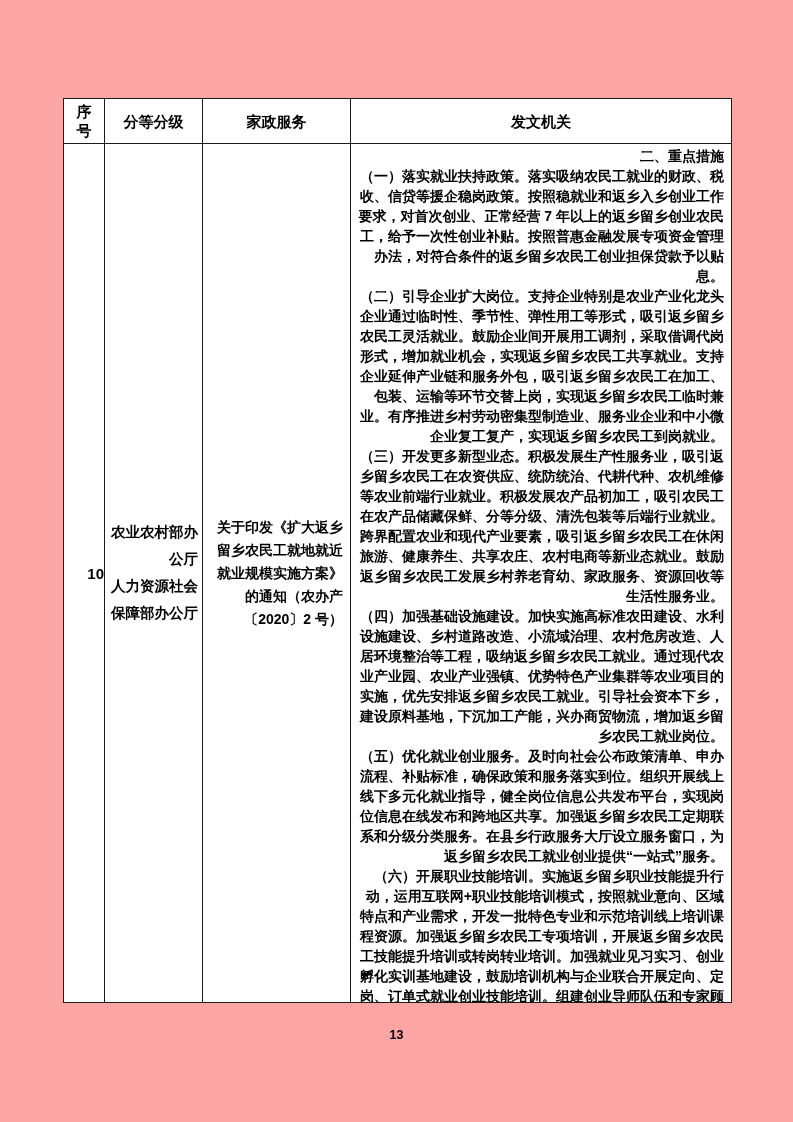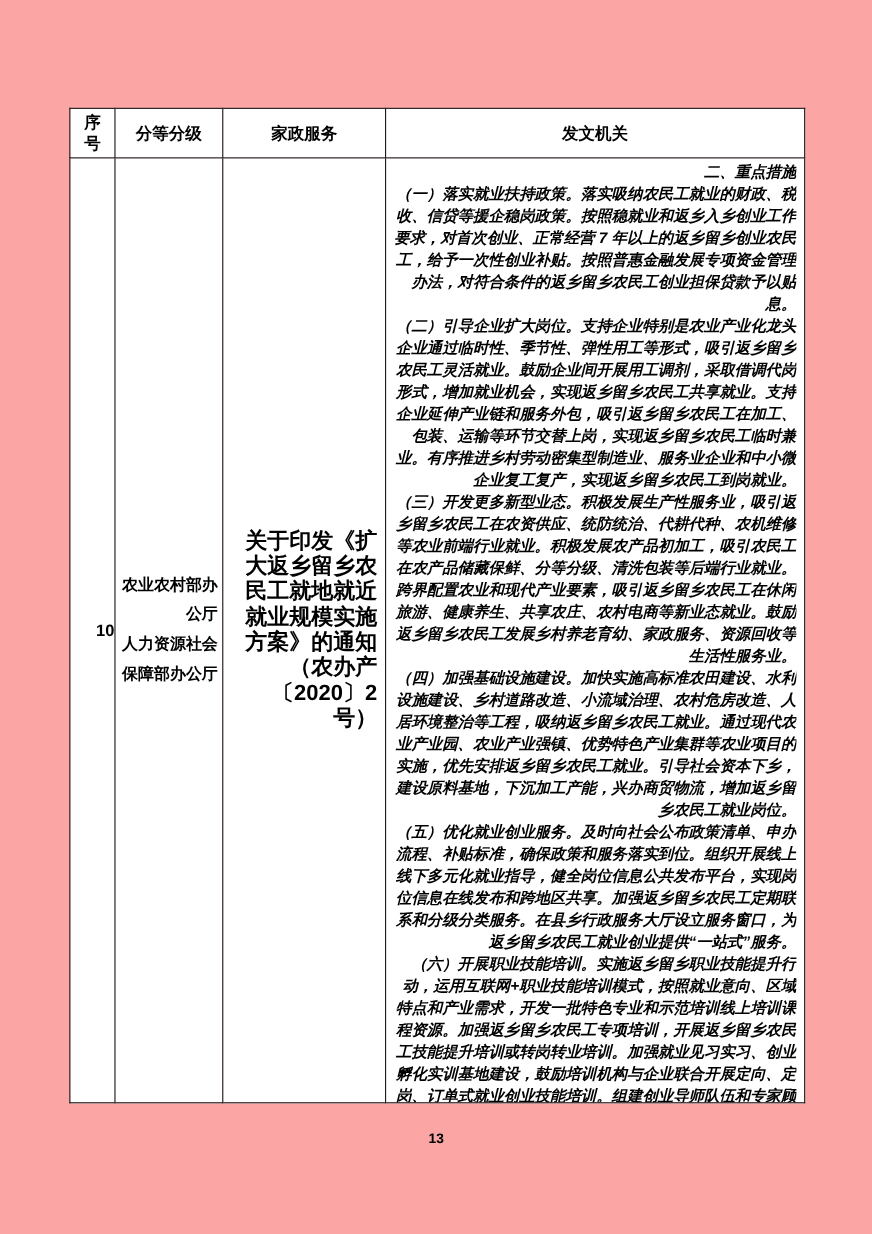--- a/index.html
+++ b/index.html
@@ -44,35 +44,34 @@
     font-size: 15px;
   }
   td.cell-organ {
     padding: 0 4px;
     font-size: 14.5px;
     line-height: 27px;
     text-align: justify;
   }
   td.cell-docname {
     padding: 0 7px;
-    font-size: 20px;
+    font-size: 14px;
     line-height: 23px;
     text-align: justify;
   }
   td.cell-content {
     vertical-align: top;
     padding: 2px 7px 0 7px;
     font-size: 14px;
     line-height: 20px;
     text-align: justify;
   }
   .content-box {
     max-height: 856px;
     overflow: hidden;
-    font-style: italic;
   }
   .content-box p { margin: 0; }
   .page-number {
     position: absolute;
     left: 0;
     right: 0;
     top: 1028px;
     text-align: center;
     font-size: 12.5px;
     font-weight: bold;

